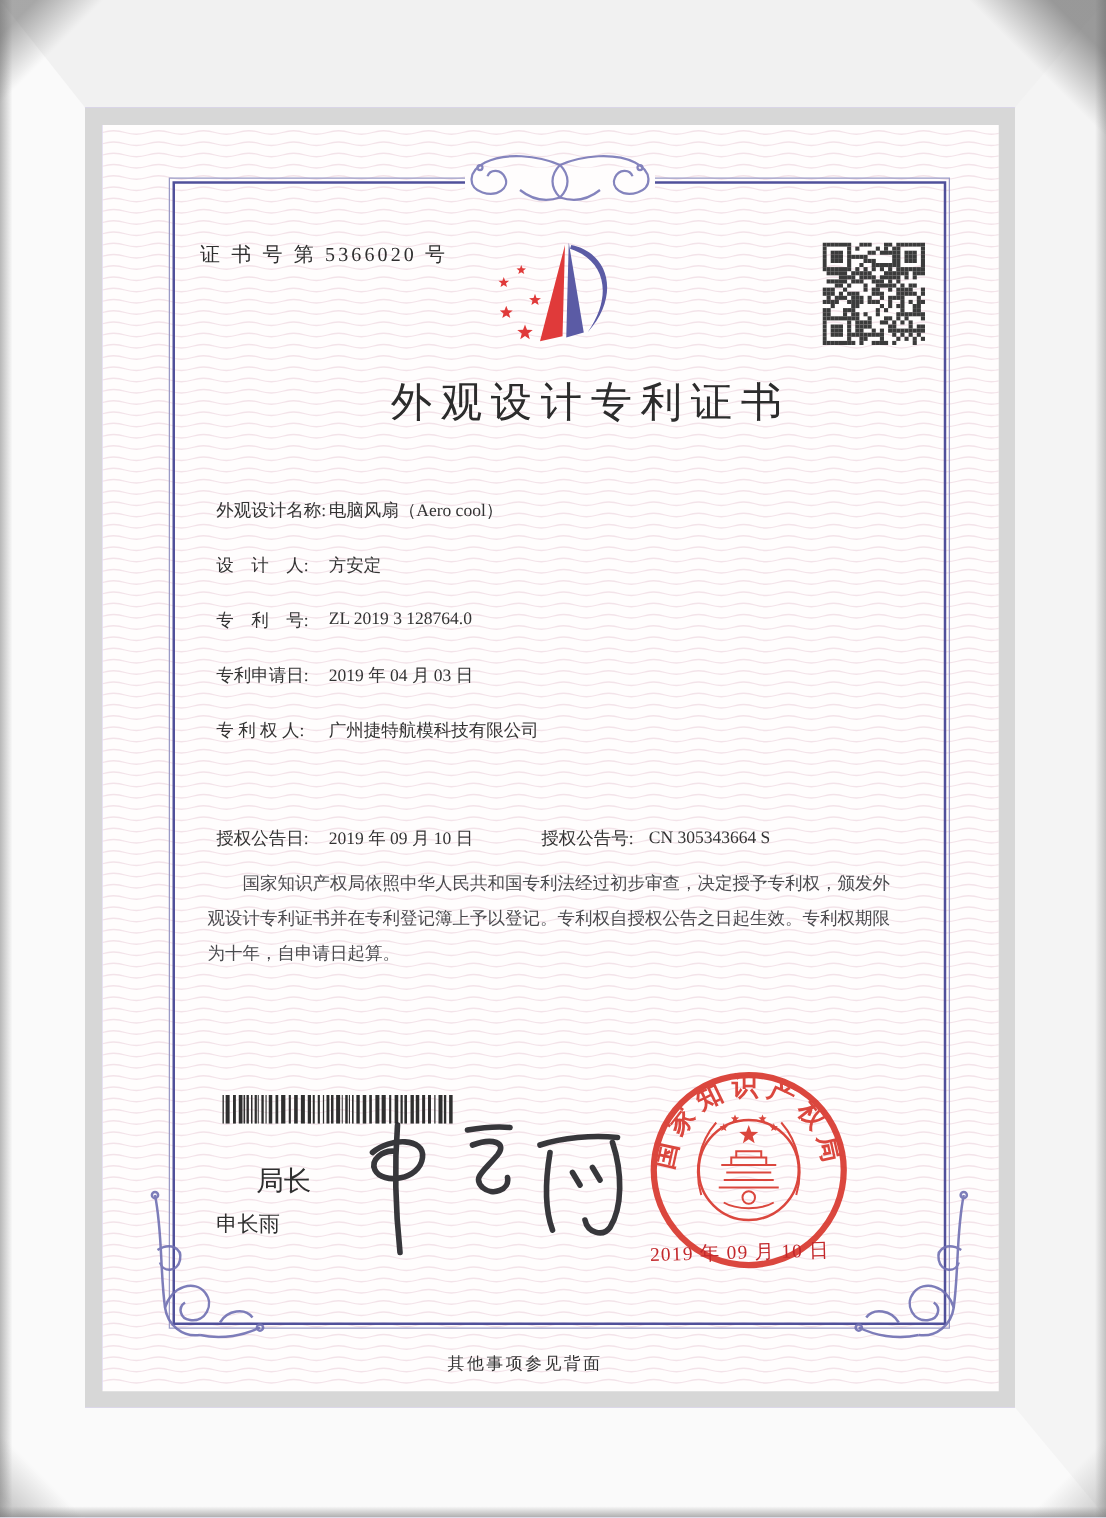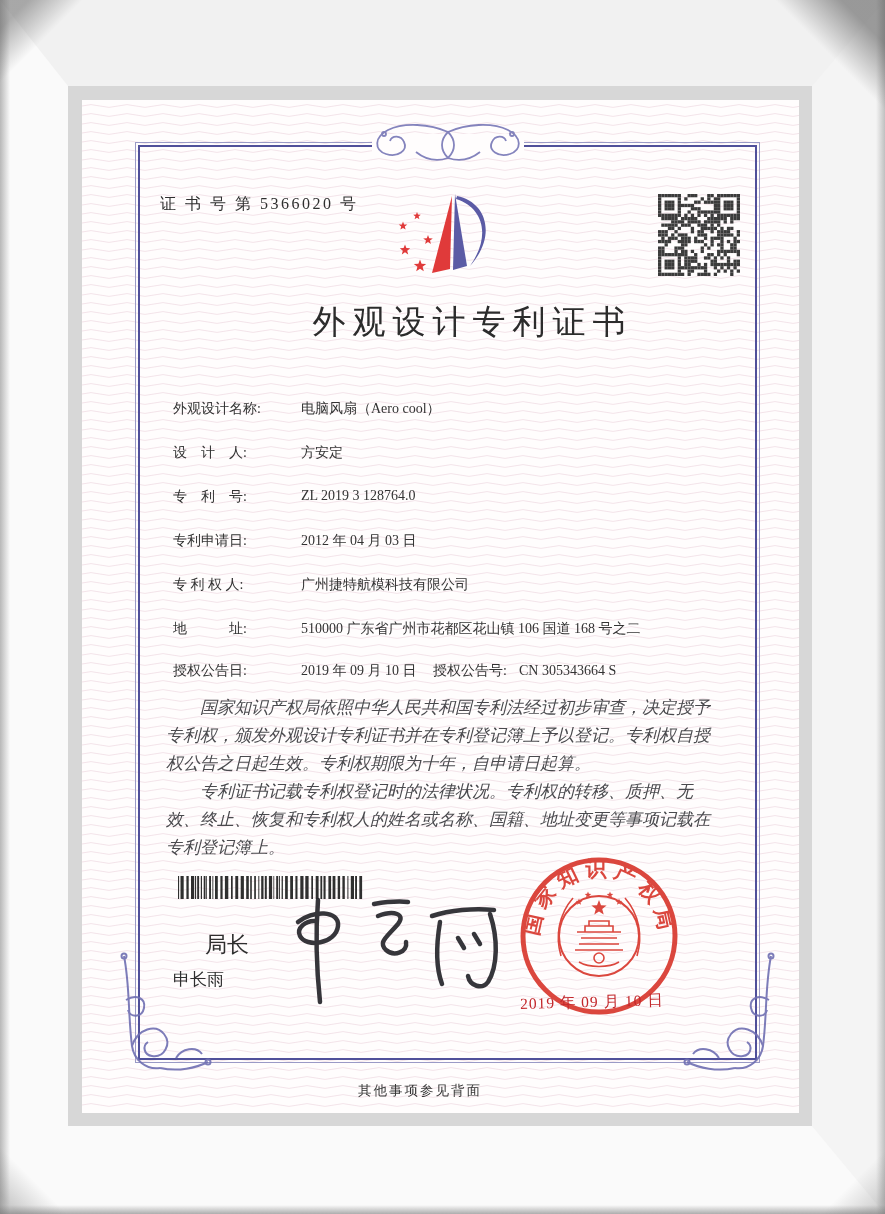--- a/index.html
+++ b/index.html
@@ -28,27 +28,27 @@
     border:1px solid #9a9ac6;z-index:1;}
   .cert-border-inner{position:absolute;inset:2px;border:2px solid #50509a;}
   .flourish{position:absolute;z-index:2;}
   .content{position:absolute;inset:0;z-index:3;}
   
   .cert-number{position:absolute;left:78px;top:94px;font-size:16px;letter-spacing:2.5px;color:#2f2f2f;}
   .logo{position:absolute;left:305px;top:88px;}
   .qr{position:absolute;left:576px;top:94px;}
   .title{position:absolute;left:53px;top:200px;width:675px;text-align:center;
          font-size:33px;letter-spacing:7px;color:#2c2c2c;font-weight:500;}
-  .frow{position:absolute;left:91px;display:flex;font-size:14px;color:#333;gap:38px;}
+  .frow{position:absolute;left:91px;display:flex;font-size:14px;color:#333;}
   .frow .lab{width:90px;flex:0 0 90px;}
   .frow .val{white-space:nowrap;}
   .grant2{position:absolute;left:351px;display:flex;font-size:14px;color:#333;align-items:center;}
   .grant2 .lab{width:86px;flex:0 0 86px;}
-  .body-text{position:absolute;left:84px;top:594px;width:558px;font-size:17px;line-height:28px;
-             color:#4a4a4e;font-style:italic;}
+  .body-text{position:absolute;left:84px;top:594px;width:558px;font-size:14px;line-height:28px;
+             color:#4a4a4e;}
   .body-text p{margin:0;text-indent:2em;}
   .barcode{position:absolute;left:95px;top:776px;}
   .signer-title{position:absolute;left:91px;top:830px;font-size:22px;color:#2f2f2f;font-family:"Liberation Sans","DejaVu Sans",sans-serif;margin-left:32px;}
   .signer-name{position:absolute;left:91px;top:856px;font-size:17px;color:#2f2f2f;font-family:"Liberation Sans","DejaVu Sans",sans-serif;margin-top:12px;}
   .signature{position:absolute;left:200px;top:786px;z-index:3;}
   .seal{position:absolute;left:433px;top:752px;z-index:4;}
   .seal-date{position:absolute;left:438px;top:892px;font-size:15.5px;letter-spacing:1px;
              color:#c3272b;transform:rotate(-1.5deg);z-index:4;}
   .page-info{position:absolute;left:53px;top:937px;width:570px;text-align:center;font-size:13.5px;letter-spacing:2px;color:#333;}
   .back-note{position:absolute;left:53px;top:982px;width:570px;text-align:center;font-size:13.5px;letter-spacing:2px;color:#333;}
@@ -601,42 +601,37 @@
       <div class="frow" style="top:344px">
         <span class="lab">设　计　人:</span>
         <span class="val">方安定</span>
       </div>
       <div class="frow" style="top:388px">
         <span class="lab">专　利　号:</span>
         <span class="val">ZL 2019 3 128764.0</span>
       </div>
       <div class="frow" style="top:432px">
         <span class="lab">专利申请日:</span>
-        <span class="val">2012 年 04 月 03 日</span>
+        <span class="val">2019 年 04 月 03 日</span>
       </div>
       <div class="frow" style="top:476px">
         <span class="lab">专 利 权 人:</span>
         <span class="val">广州捷特航模科技有限公司</span>
-      </div>
-      <div class="frow" style="top:520px">
-        <span class="lab">地　　　址:</span>
-        <span class="val">510000 广东省广州市花都区花山镇 106 国道 168 号之二</span>
       </div>
       <div class="frow" style="top:562px">
         <span class="lab">授权公告日:</span>
         <span class="val">2019 年 09 月 10 日</span>
       </div>
       <div class="grant2" style="top:562px">
         <span class="lab">授权公告号:</span>
         <span class="val">CN 305343664 S</span>
       </div>
 
       <div class="body-text">
         <p>国家知识产权局依照中华人民共和国专利法经过初步审查，决定授予专利权，颁发外观设计专利证书并在专利登记簿上予以登记。专利权自授权公告之日起生效。专利权期限为十年，自申请日起算。</p>
-        <p>专利证书记载专利权登记时的法律状况。专利权的转移、质押、无效、终止、恢复和专利权人的姓名或名称、国籍、地址变更等事项记载在专利登记簿上。</p>
       </div>
 
       <svg class="barcode" width="186" height="23" viewBox="0 0 186 23">
           <rect x="1.0" y="0" width="1.1" height="23" fill="#2f2f2f"></rect>
           <rect x="3.5" y="0" width="3.2" height="23" fill="#2f2f2f"></rect>
           <rect x="9.4" y="0" width="2.3" height="23" fill="#2f2f2f"></rect>
           <rect x="14.0" y="0" width="3.0" height="23" fill="#2f2f2f"></rect>
           <rect x="17.8" y="0" width="1.3" height="23" fill="#2f2f2f"></rect>
           <rect x="20.2" y="0" width="1.9" height="23" fill="#2f2f2f"></rect>
           <rect x="23.8" y="0" width="1.2" height="23" fill="#2f2f2f"></rect>

